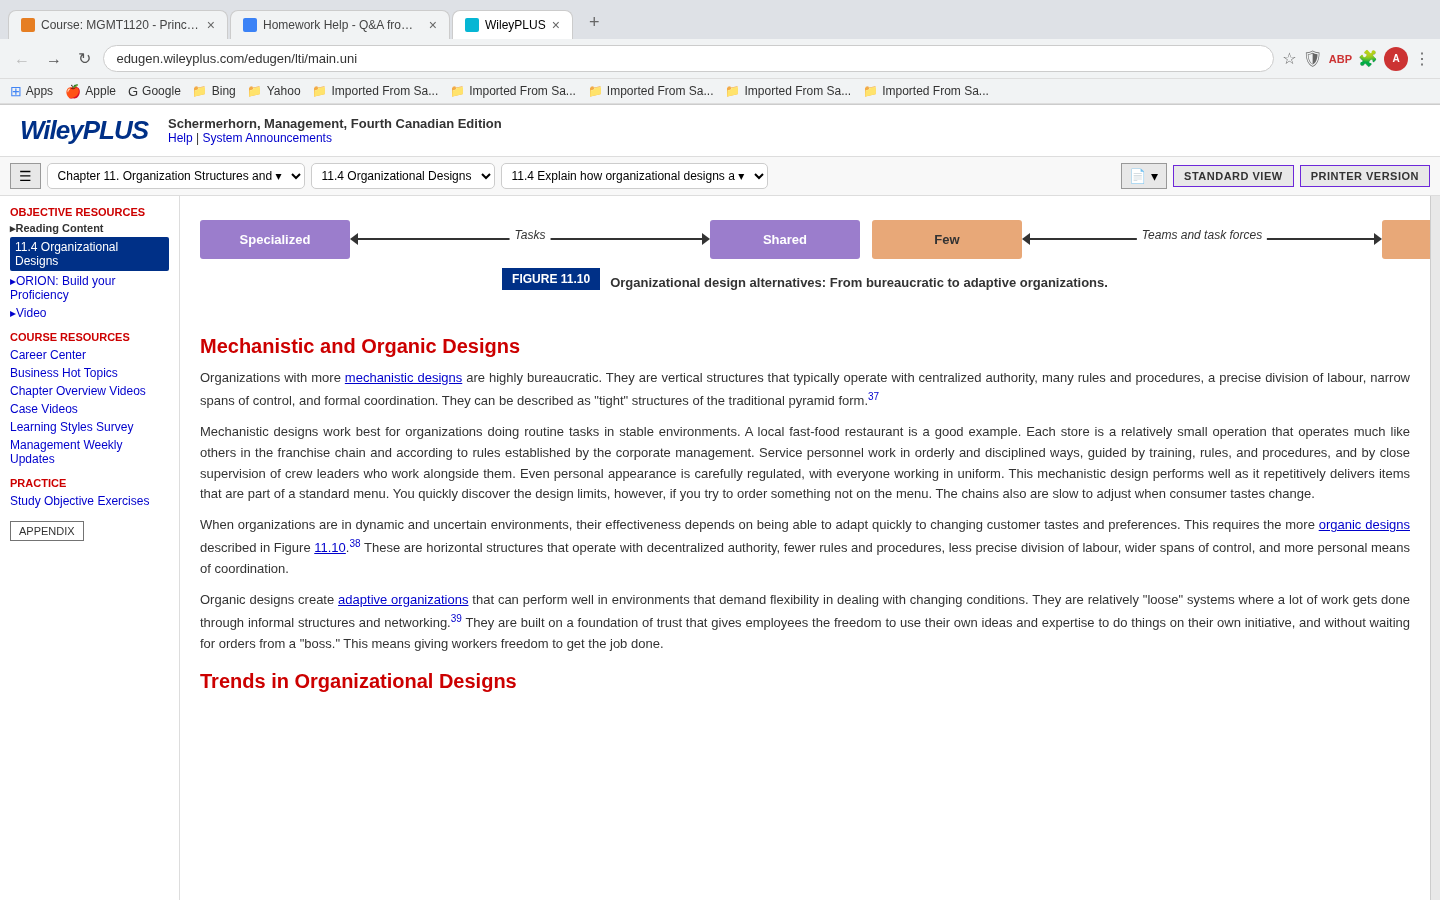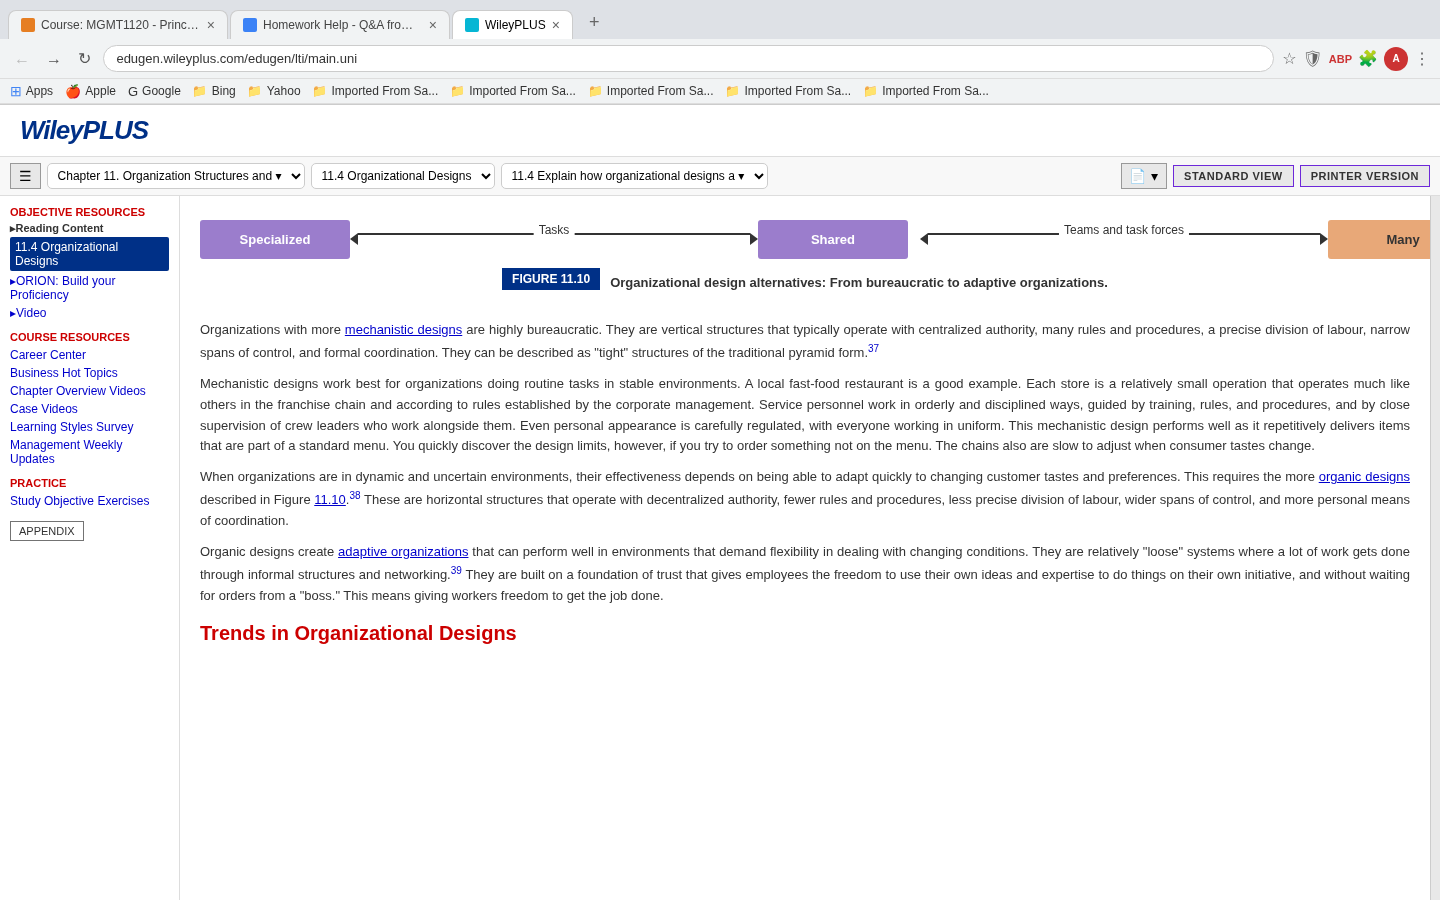--- a/index.html
+++ b/index.html
@@ -68,21 +68,21 @@
     .figure-diagram { display: flex; flex-direction: row; gap: 12px; align-items: center; margin-bottom: 6px; }
     .diagram-row { display: flex; align-items: center; gap: 0; }
     .diagram-box-left { width: 150px; padding: 12px 10px; text-align: center; font-size: 13px; font-weight: bold; border-radius: 3px; }
     .diagram-box-right { width: 150px; padding: 12px 10px; text-align: center; font-size: 13px; font-weight: bold; border-radius: 3px; }
     .diagram-box-purple-left { background: #9b7dcc; color: white; }
     .diagram-box-purple-right { background: #9b7dcc; color: white; }
     .diagram-box-orange-left { background: #e8a878; color: #333; }
     .diagram-box-orange-right { background: #e8a878; color: #333; }
     .diagram-box-yellow-left { background: #22c55e; color: #333; }
     .diagram-box-yellow-right { background: #e8c84a; color: #333; border-radius: 6px; }
-    .diagram-arrow { display: flex; align-items: flex-start; width: 408px; position: relative; }
+    .diagram-arrow { display: flex; align-items: center; width: 360px; position: relative; font-style: italic; }
     .arrow-line { flex: 1; height: 2px; background: #333; position: relative; }
     .arrow-label { position: absolute; top: -10px; left: 50%; transform: translateX(-50%); font-size: 12px; color: #333; white-space: nowrap; background: #fff; padding: 0 5px; }
     .arrow-left { width: 0; height: 0; border-top: 6px solid transparent; border-bottom: 6px solid transparent; border-right: 8px solid #333; }
     .arrow-right { width: 0; height: 0; border-top: 6px solid transparent; border-bottom: 6px solid transparent; border-left: 8px solid #333; }
 
     .figure-caption { display: flex; align-items: flex-end; gap: 10px; justify-content: center; }
     .figure-label { background: #003087; color: white; padding: 4px 10px; font-size: 12px; font-weight: bold; white-space: nowrap; flex-shrink: 0; }
     .figure-desc { font-size: 13px; font-weight: bold; color: #333; text-align: center; max-width: 500px; }
 
     
@@ -177,20 +177,27 @@
     </div>
     <div class="bookmark-item">
       <span class="bookmark-folder">📁</span>
       <span>Imported From Sa...</span>
     </div>
   </div>
 </div>
 
 <div class="wiley-header">
   <div class="wiley-logo">WileyPLUS</div>
+  <div class="wiley-info">
+    <span class="wiley-book-title">Schermerhorn, Management, Fourth Canadian Edition</span>
+    <div class="wiley-links">
+      <a>Help</a> |
+      <a>System Announcements</a>
+    </div>
+  </div>
 </div>
 
 <div class="nav-bar">
   <button class="nav-icon-btn">☰</button>
   <select class="nav-select wide">
     <option>Chapter 11. Organization Structures and ▾</option>
   </select>
   <select class="nav-select medium">
     <option>11.4 Organizational Designs</option>
   </select>
@@ -238,20 +245,21 @@
             <div class="arrow-left"></div>
             <div class="arrow-line">
               <span class="arrow-label">Tasks</span>
             </div>
             <div class="arrow-right"></div>
           </div>
           <div class="diagram-box-right diagram-box-purple-right">Shared</div>
         </div>
 
         <div class="diagram-row">
+          <div class="diagram-box-left diagram-box-orange-left">Few</div>
           <div class="diagram-arrow">
             <div class="arrow-left"></div>
             <div class="arrow-line">
               <span class="arrow-label">Teams and task forces</span>
             </div>
             <div class="arrow-right"></div>
           </div>
           <div class="diagram-box-right diagram-box-orange-right">Many</div>
         </div>
 
@@ -272,20 +280,21 @@
         </div>
       </div>
 
       <div class="figure-caption">
         <span class="figure-label">FIGURE 11.10</span>
         <span class="figure-desc">Organizational design alternatives: From bureaucratic to adaptive organizations.</span>
       </div>
     </div>
 
     <div class="article-content">
+      <h2 class="article-title">Mechanistic and Organic Designs</h2>
 
       <p class="article-para">
         Organizations with more <a class="article-link">mechanistic designs</a> are highly bureaucratic. They are vertical structures that typically operate with centralized authority, many rules and procedures, a precise division of labour, narrow spans of control, and formal coordination. They can be described as "tight" structures of the traditional pyramid form.<sup class="article-sup">37</sup>
       </p>
 
       <p class="article-para">
         Mechanistic designs work best for organizations doing routine tasks in stable environments. A local fast-food restaurant is a good example. Each store is a relatively small operation that operates much like others in the franchise chain and according to rules established by the corporate management. Service personnel work in orderly and disciplined ways, guided by training, rules, and procedures, and by close supervision of crew leaders who work alongside them. Even personal appearance is carefully regulated, with everyone working in uniform. This mechanistic design performs well as it repetitively delivers items that are part of a standard menu. You quickly discover the design limits, however, if you try to order something not on the menu. The chains also are slow to adjust when consumer tastes change.
       </p>
 
       <p class="article-para">

